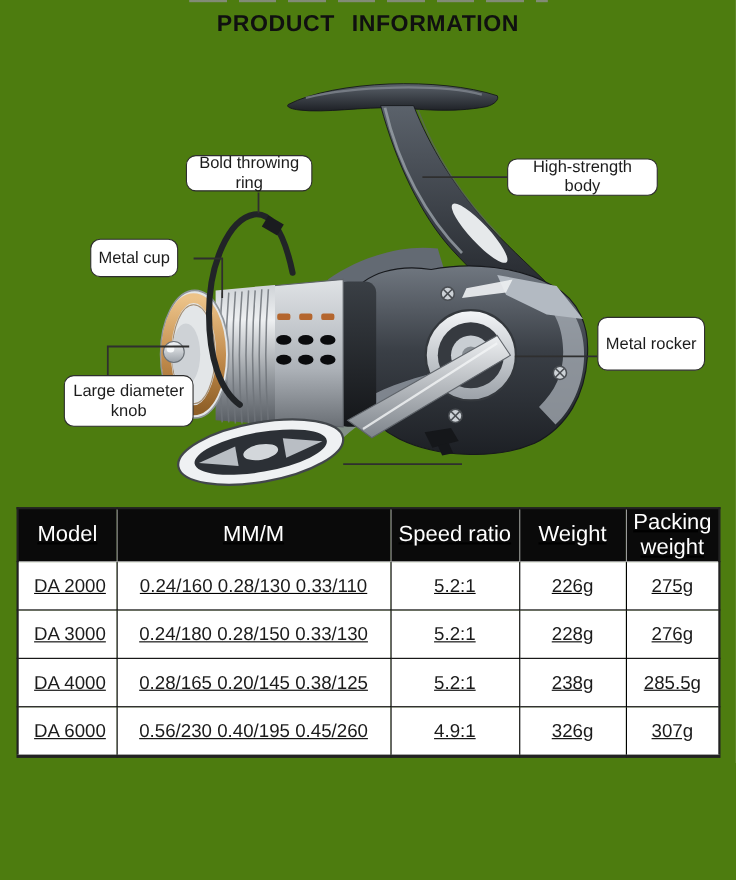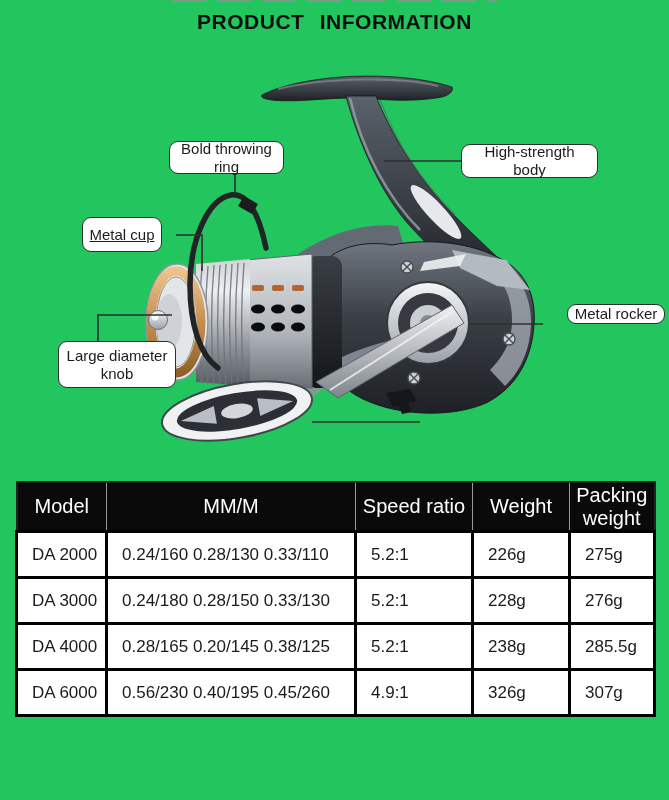--- a/index.html
+++ b/index.html
@@ -1,48 +1,48 @@
 <!DOCTYPE html>
 <html><head>
 <meta charset="utf-8">
 <style>
   html,body { margin:0; padding:0; background:#ffffff; }
   .page {
-    position:relative; width:669px; height:800px; background:#22c55e;
+    position:relative; width:669px; height:800px; background:#4d7c0f;
     font-family:"Liberation Sans", sans-serif; overflow:hidden;
   }
   .top-crop-strip {
     position:absolute; left:172px; top:0; width:326px; height:2px;
     background:repeating-linear-gradient(90deg,#8f8f8f 0 34px, transparent 34px 45px);
     opacity:.8;
   }
   .page-title {
     position:absolute; top:10px; left:0; right:0; text-align:center;
     font-size:21px; font-weight:bold; letter-spacing:.5px; word-spacing:9px;
     color:#101010;
   }
   .reel-svg { position:absolute; left:0; top:0; width:669px; height:800px; }
   .callout {
     position:absolute; box-sizing:border-box;
     display:flex; align-items:center; justify-content:center; text-align:center;
     background:#ffffff; border:1.6px solid #2e2e2e; border-radius:9px;
     font-size:15px; color:#1c1c1c; line-height:1.2; padding:2px 6px;
   }
   .spec-table {
-    position:absolute; left:15px; top:481px; width:638px;
+    position:absolute; left:15px; top:461px; width:638px;
     border-collapse:collapse; table-layout:fixed;
-    border:2px solid #222222; border-bottom-width:3px;
+    border:2px solid #222222; border-bottom-width:3px;text-decoration:underline;
   }
   .spec-table th {
     background:#0a0a0a; color:#ffffff; font-weight:400; font-size:20px;
     height:47px; border:1px solid #9a9a9a; line-height:1.12; padding:0 2px;
   }
   .spec-table td {
-    background:#ffffff; color:#1b1b1b; font-size:17px; text-align:left;
-    height:43px; border:3px solid #000000; padding:0 14px; white-space:nowrap;
+    background:#ffffff; color:#1b1b1b; font-size:17px; text-align:center;
+    height:43px; border:1px solid #000000; padding:0 14px; white-space:nowrap;
   }
 </style>
 </head>
 <body>
 
 <div class="page">
 
   <div class="top-crop-strip"></div>
 
   <div class="page-title">PRODUCT INFORMATION</div>
@@ -190,22 +190,22 @@
       <path d="M462,161 L384,161"></path>
       <path d="M176,235 L202,235 L202,271"></path>
       <path d="M543,324 L468,324"></path>
       <path d="M98,342 L98,315 L172,315"></path>
       <path d="M420,422 L312,422"></path>
     </g>
   </svg>
 
   <div class="callout" style="left:169px; top:141px; width:115px; height:33px;">Bold throwing ring</div>
   <div class="callout" style="left:461px; top:144px; width:137px; height:34px;">High-strength body</div>
-  <div class="callout" style="left:82px; top:217px; width:80px; height:35px;text-decoration:underline;">Metal cup</div>
-  <div class="callout" style="left:543px; top:304px; width:98px; height:20px;margin-left:24px;">Metal rocker</div>
+  <div class="callout" style="left:82px; top:217px; width:80px; height:35px;">Metal cup</div>
+  <div class="callout" style="left:543px; top:288px; width:98px; height:49px;">Metal rocker</div>
   <div class="callout" style="left:38px; top:341px; width:118px; height:47px;margin-left:20px;">Large diameter knob</div>
 
   <table class="spec-table">
     <colgroup>
       <col style="width:90px">
         <col style="width:249px">
         <col style="width:117px">
         <col style="width:97px">
         <col style="width:85px">
     </colgroup>

